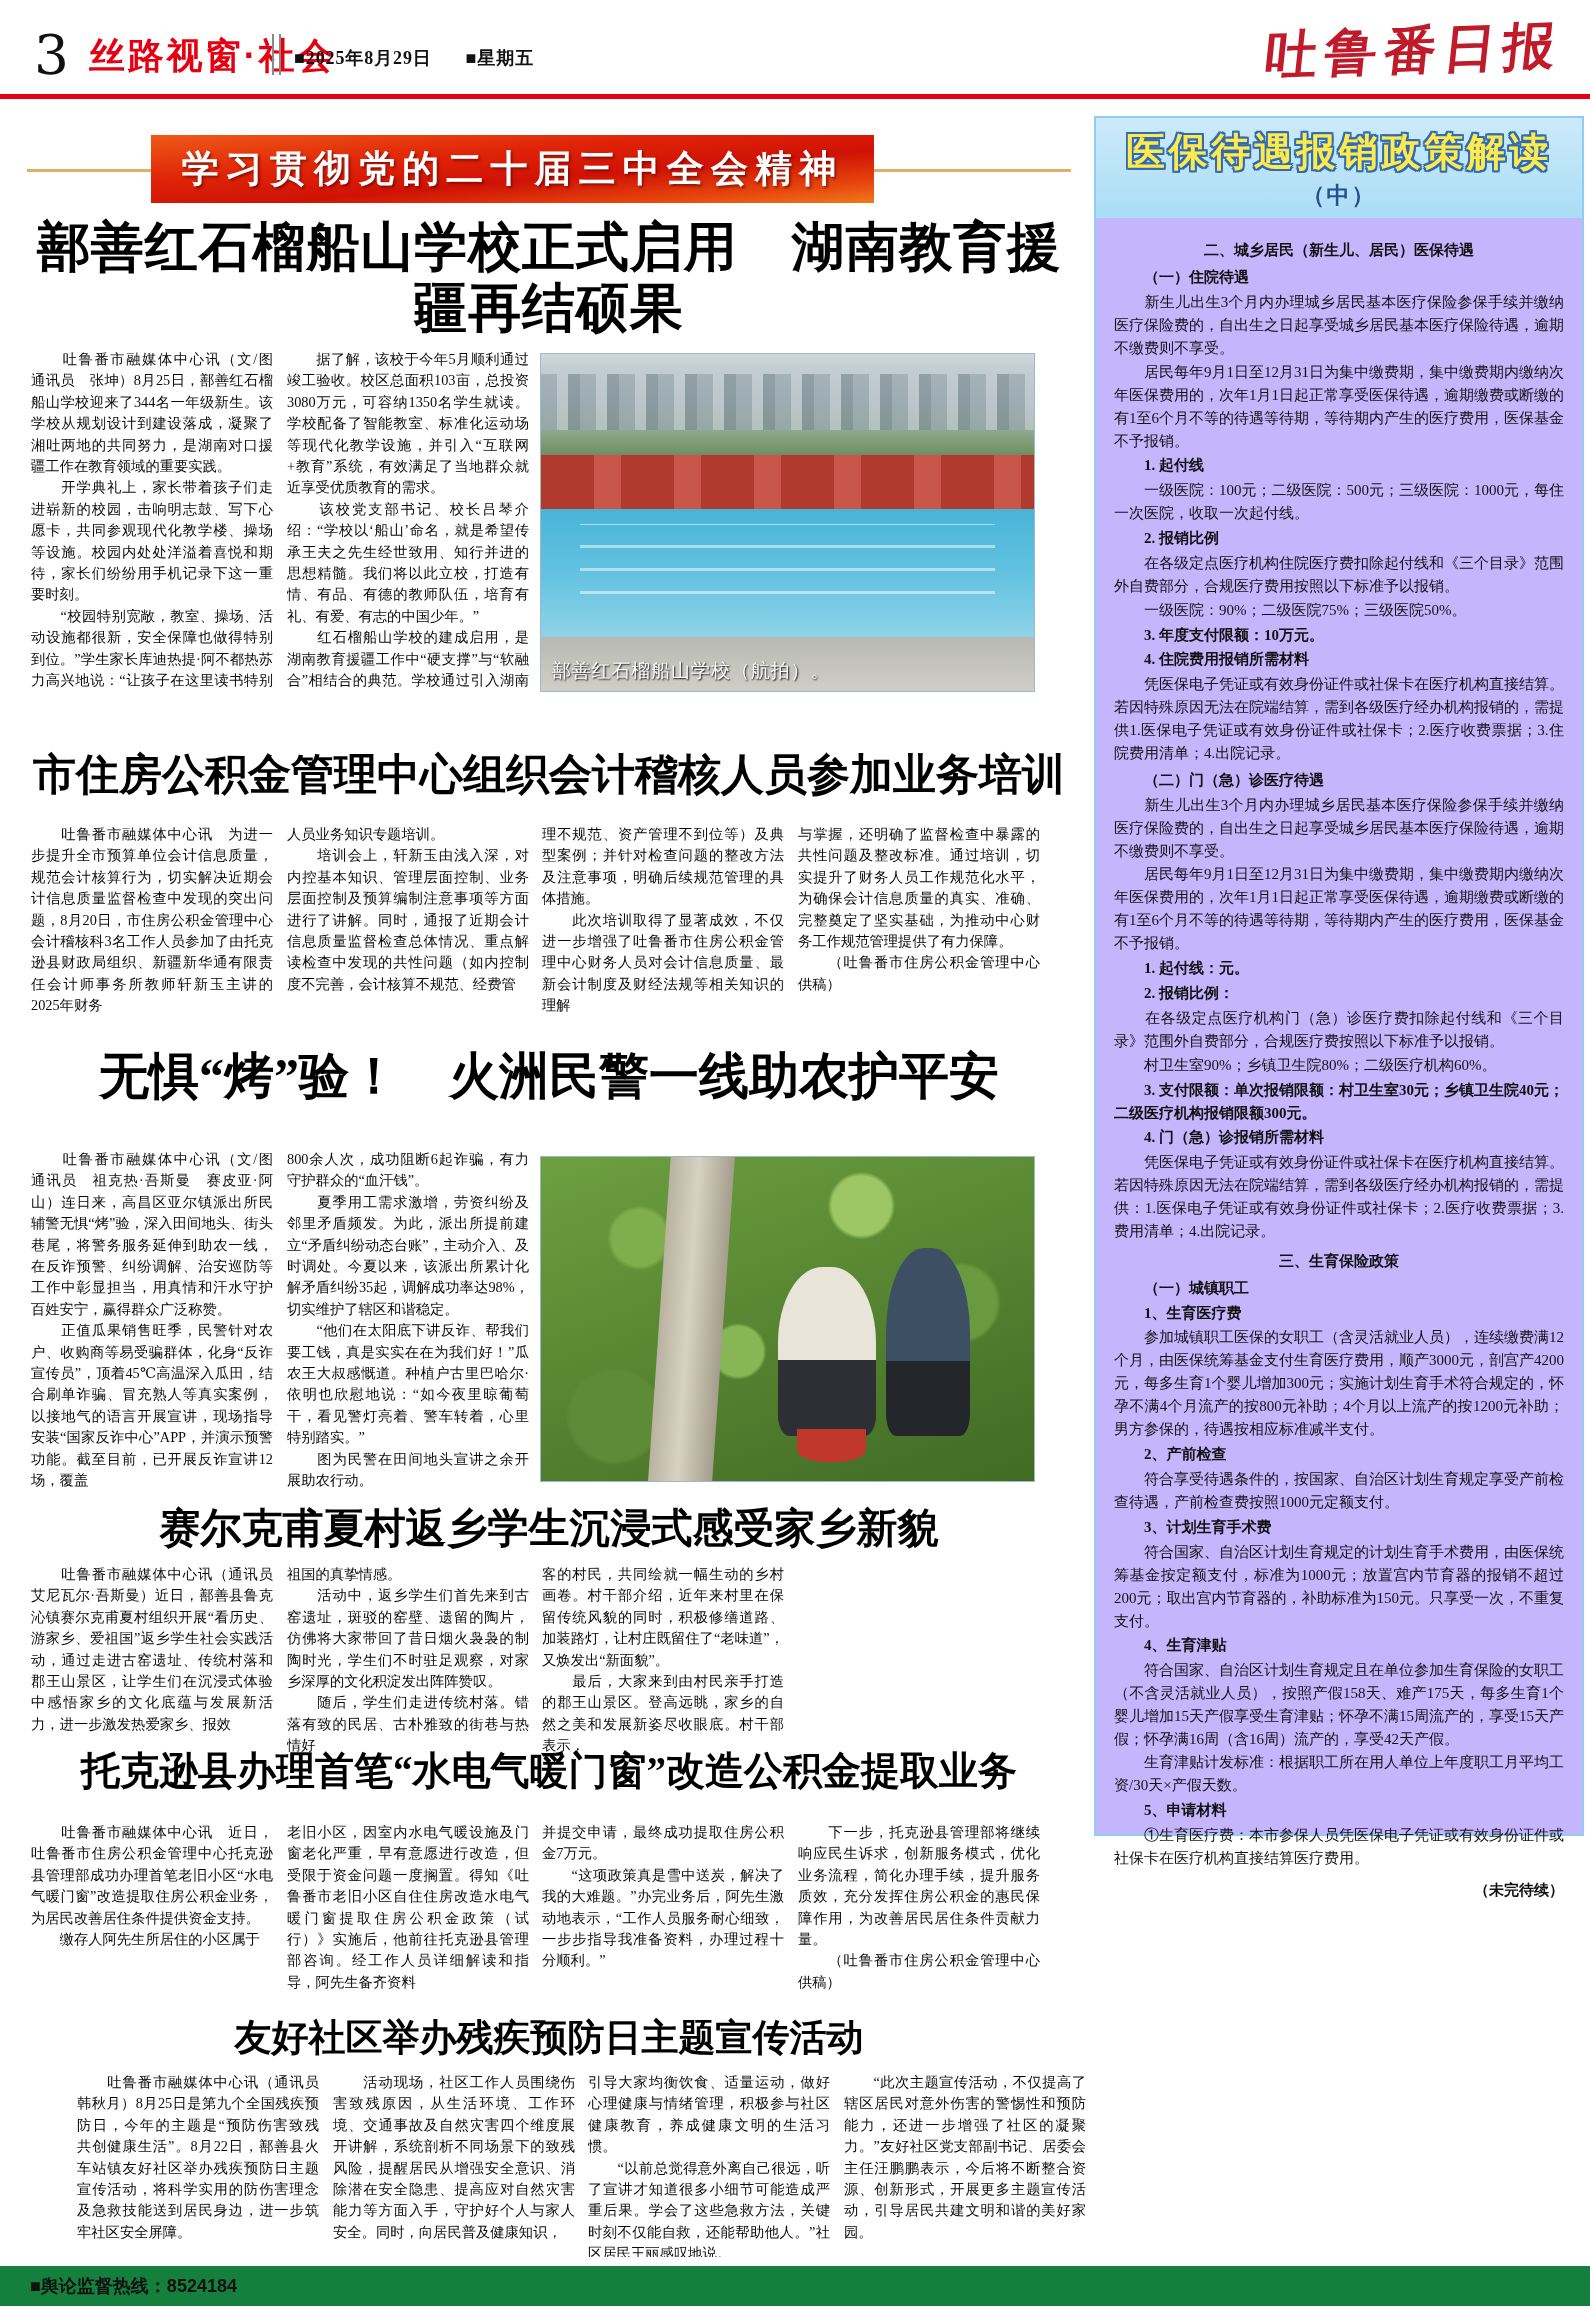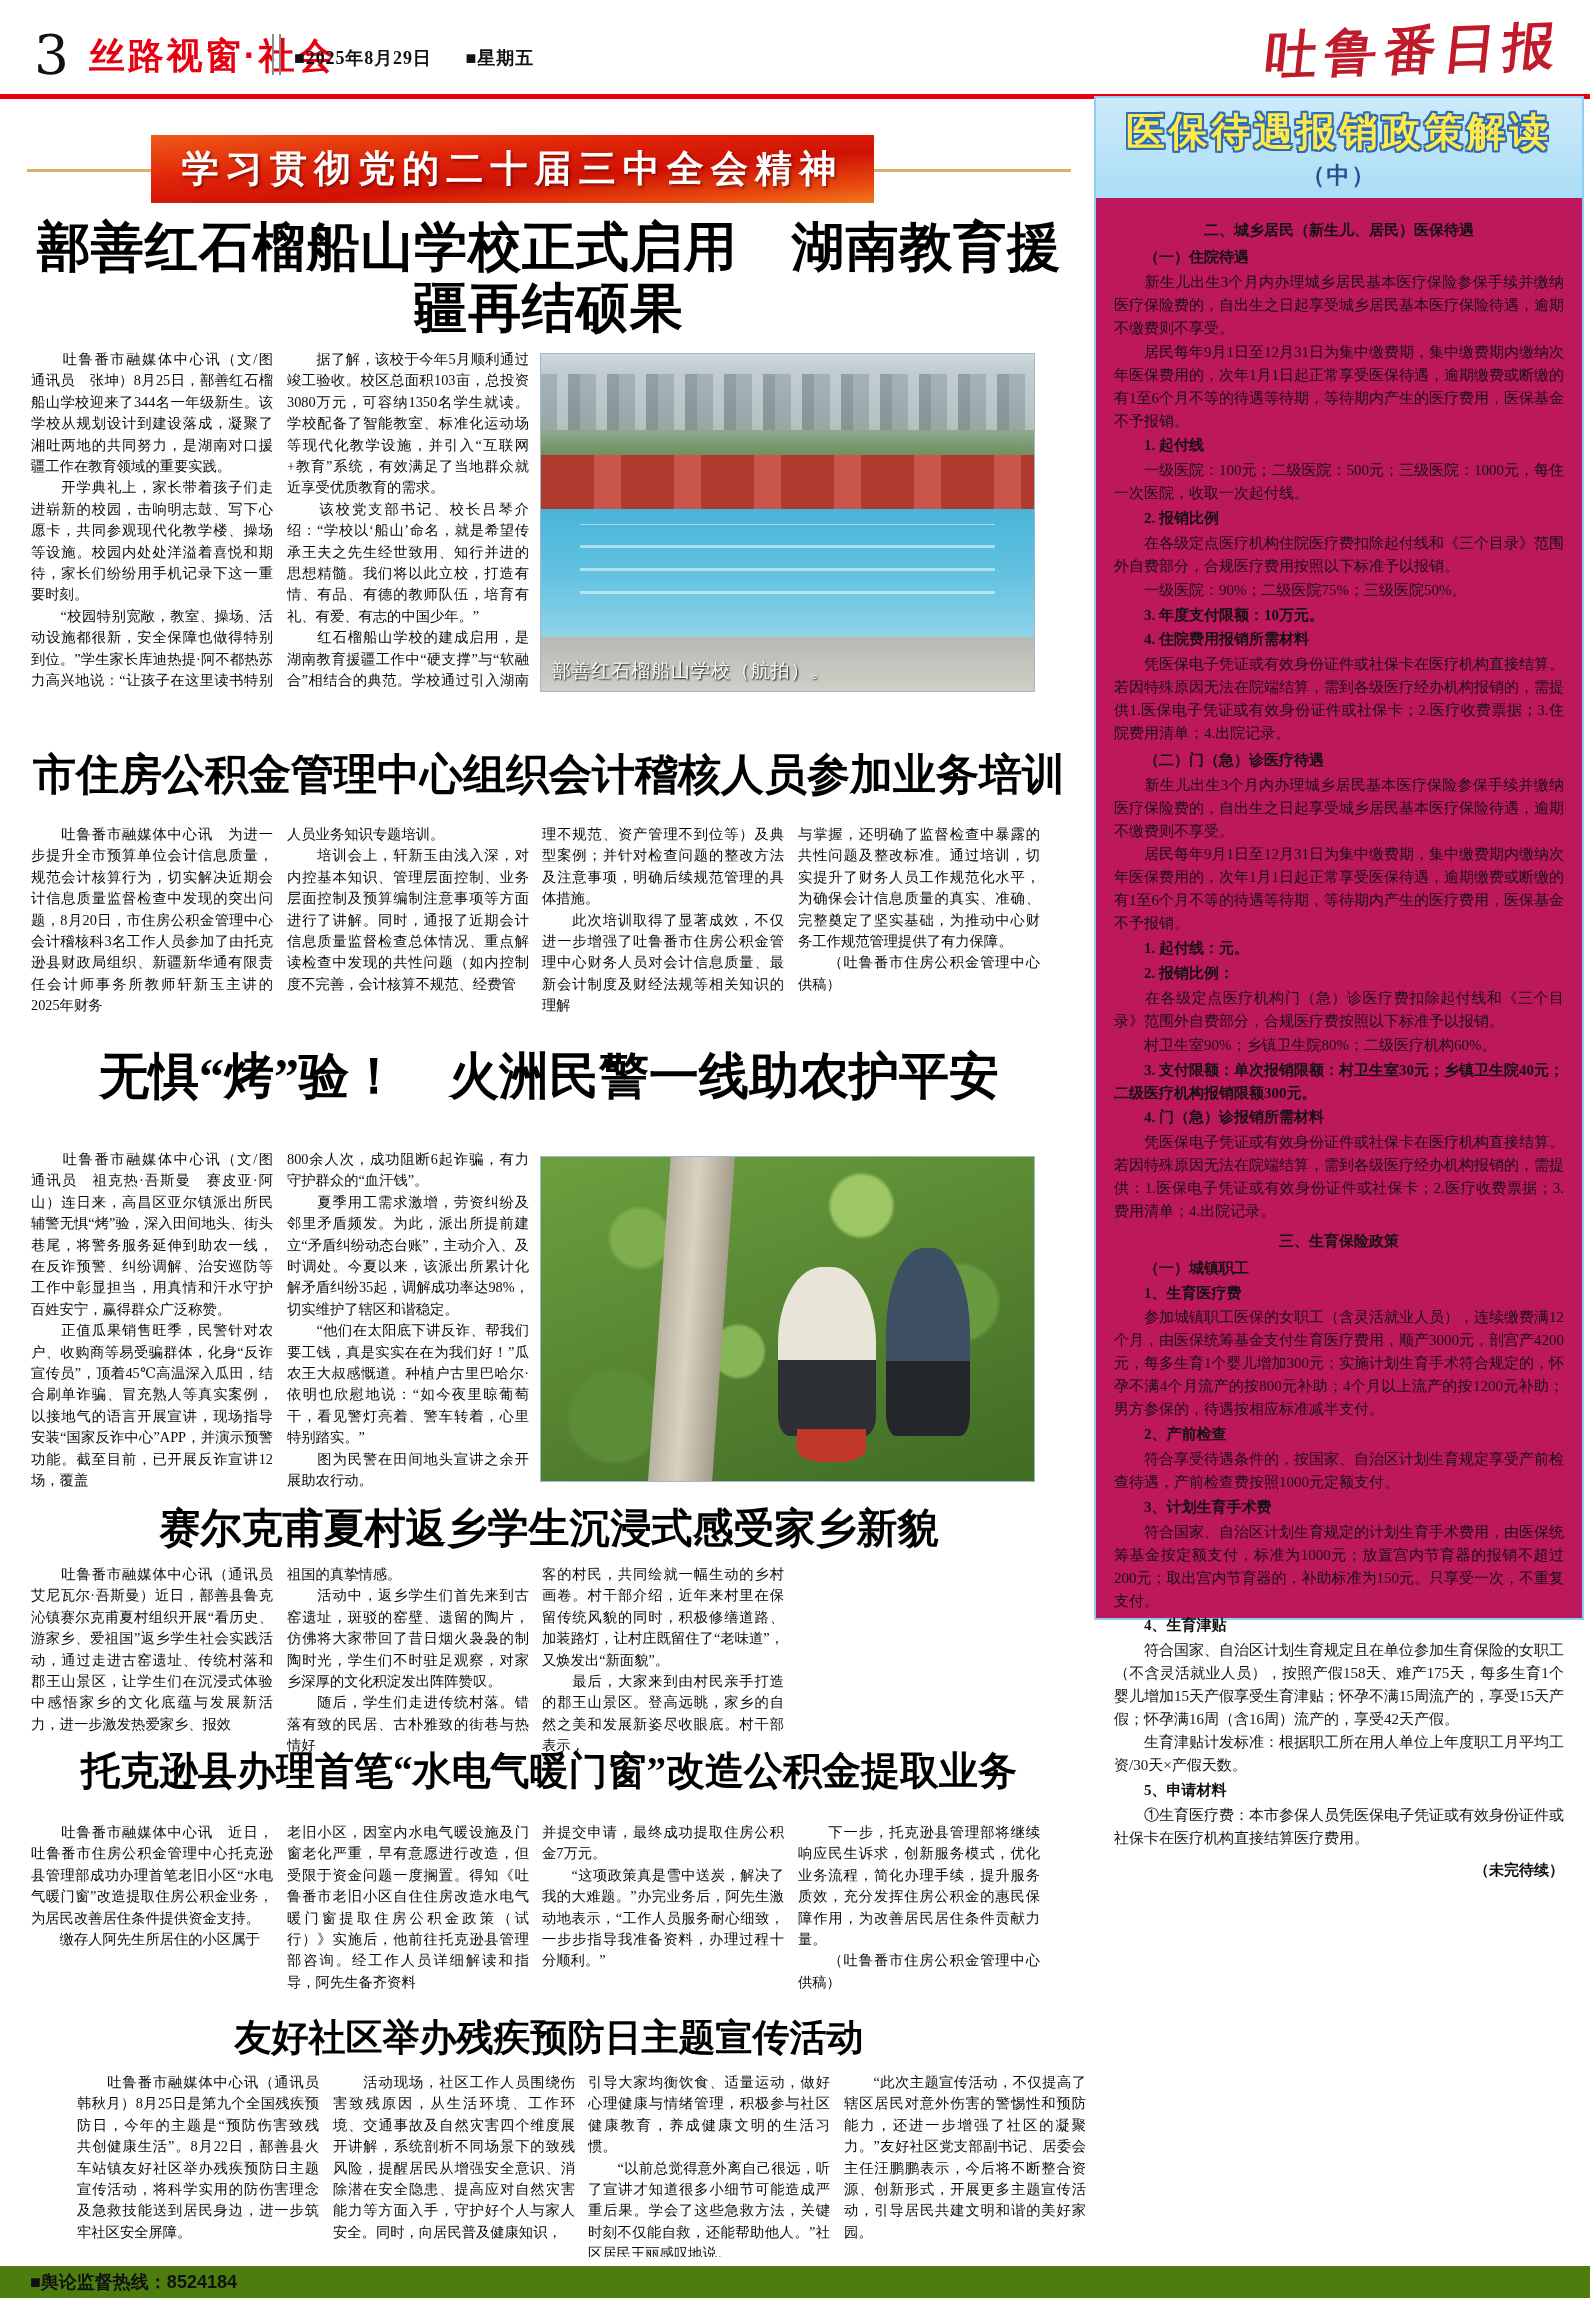--- a/index.html
+++ b/index.html
@@ -64,36 +64,36 @@
         radial-gradient(circle at 15% 80%,#5d8c38 0 9%,transparent 10%),
         linear-gradient(160deg,#6ca03f 0%,#558230 55%,#3f6b24 100%);}
   .p3-pillar{position:absolute;left:24%;top:-4%;width:13%;height:112%;transform:rotate(4deg);
         background:linear-gradient(90deg,#b9b2a0 0%,#d8d2c2 45%,#a49d8b 100%);}
   .p3-cop1{position:absolute;left:48%;top:34%;width:20%;height:52%;border-radius:45% 45% 12% 12%;
         background:linear-gradient(180deg,#e8e4d8 0 55%,#2c2f33 55% 100%);}
   .p3-cop2{position:absolute;left:70%;top:28%;width:17%;height:58%;border-radius:45% 45% 12% 12%;
         background:linear-gradient(180deg,#3c4f63 0 60%,#23272c 60% 100%);}
   .p3-basket{position:absolute;left:52%;top:84%;width:14%;height:10%;border-radius:0 0 40% 40%;background:#c2372c;}
   
-  .sidebar{position:absolute;left:1094px;top:96px;width:490px;height:1524px;border:2.7px solid #8fcdf2;
-        background:#be185d;box-sizing:border-box;}
+  .sidebar{position:absolute;left:1094px;top:116px;width:490px;height:1720px;border:2.7px solid #8fcdf2;
+        background:#c4b5fd;box-sizing:border-box;}
   .sb-band{height:100px;background:linear-gradient(180deg,#cdeafa 0%,#aaddf6 100%);
         display:flex;flex-direction:column;align-items:center;justify-content:center;}
   .sb-title{font-size:39px;font-weight:bold;letter-spacing:3.6px;color:#ffe94d;
         text-shadow:-1.8px 0 #2e6cb5,1.8px 0 #2e6cb5,0 -1.8px #2e6cb5,0 1.8px #2e6cb5,-1.8px -1.8px #2e6cb5,1.8px 1.8px #2e6cb5,-1.8px 1.8px #2e6cb5,1.8px -1.8px #2e6cb5;}
   .sb-sub{font-size:23px;font-weight:bold;color:#24508f;margin-top:1.8px;letter-spacing:1.8px;}
   .sb-body{padding:14.3px 18px;font-size:15px;line-height:23px;}
   .sb{white-space:pre-line;text-align:justify;}
   .sb-s1{font-weight:bold;text-align:center;margin:7.1px 0 3.6px;}
   .sb-s2{font-weight:bold;text-indent:2em;margin:3.6px 0 1.8px;}
   .sb-s3{font-weight:bold;text-indent:2em;margin:1.8px 0;}
   .sb-p{margin:0.9px 0;}
   .sb-end{text-align:right;font-weight:bold;margin-top:9px;}
   
-  .footer{position:absolute;left:0;top:2266px;width:100%;height:32px;background:#4d7c0f;
+  .footer{position:absolute;left:0;top:2266px;width:100%;height:40px;background:#15803d;
         display:flex;align-items:center;font-family:"Liberation Sans",sans-serif;}
   .footer .hotline{margin-left:30px;font-size:18px;font-weight:bold;white-space:nowrap;}
   .footer .copyright{margin-left:43px;font-size:15px;font-weight:bold;white-space:nowrap;overflow:hidden;}
 </style>
 </head>
 <body>
 
 <div id="page">
 
   <div class="pagenum">3</div>

